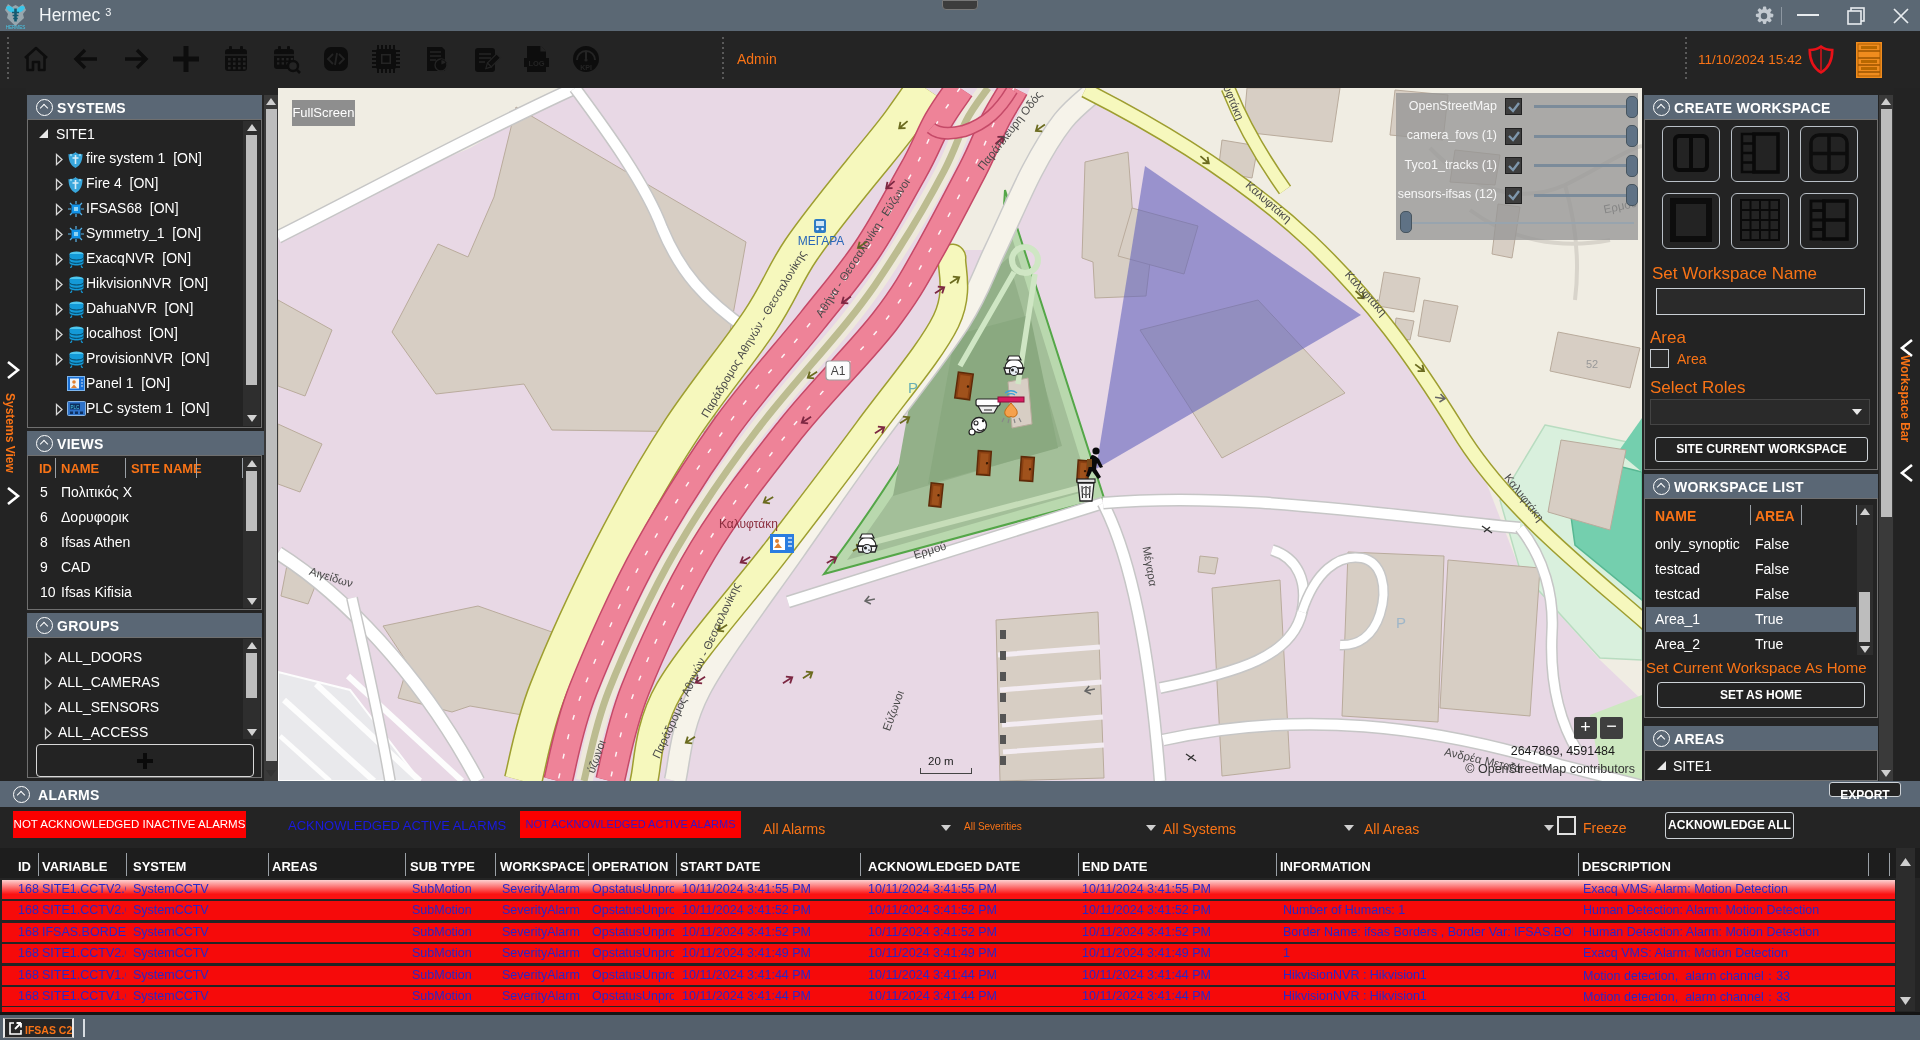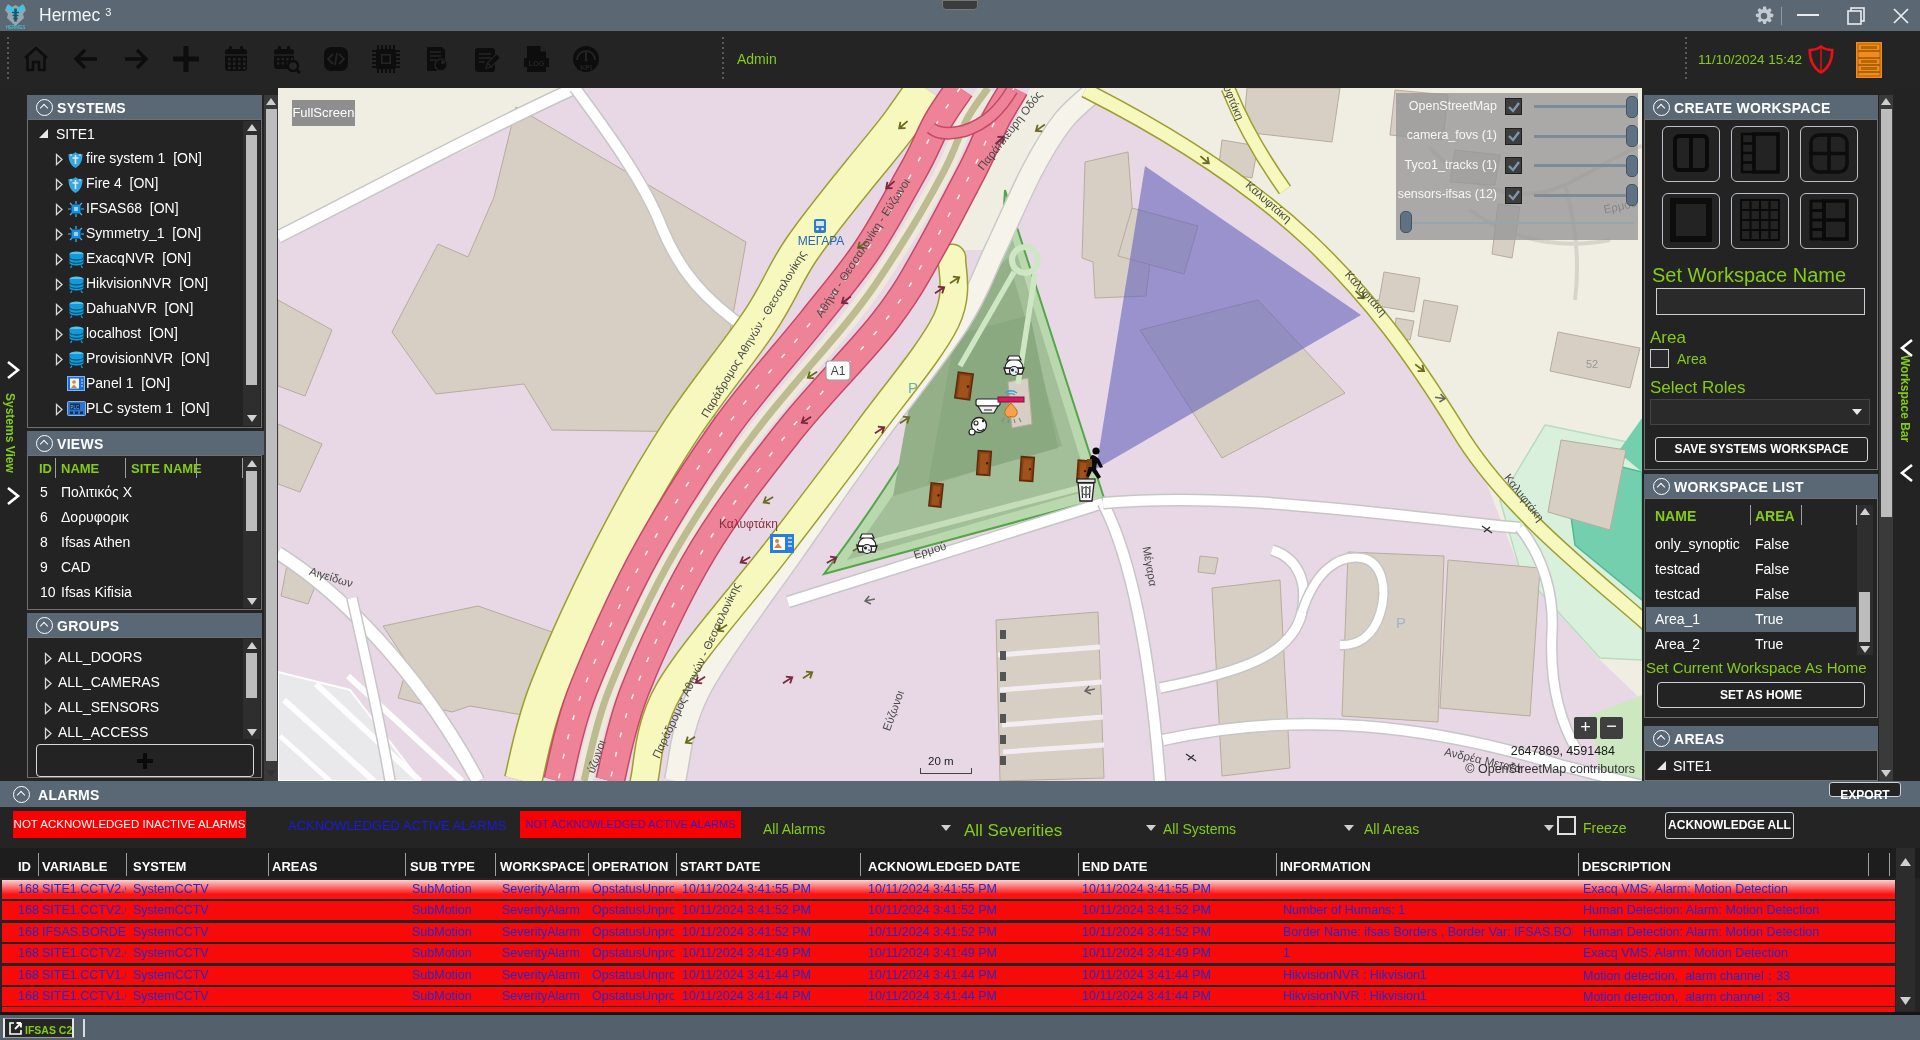--- a/index.html
+++ b/index.html
@@ -10,21 +10,21 @@
 .panel{position:absolute;background:#232323;border:1px solid #6f6f6f}
 .trow{position:absolute;color:#fff;font-size:14px;white-space:nowrap}
 .sbV{position:absolute;background:#2e2e2e}
 .thumbV{position:absolute;background:#bdbdbd;width:11px}
 .wsbox{position:absolute;width:58px;height:56px;border:1.5px solid #b9c0c7;border-radius:6px;background:#232323}
 .btn{position:absolute;border:1.5px solid #cdd2d7;border-radius:3px;color:#fff;font-weight:bold;font-size:12px;text-align:center;background:#232323}
 .vsep{position:absolute;width:1px;background:#9aa0a6}
 .alhd{position:absolute;color:#fff;font-size:13px;font-weight:bold;white-space:nowrap}
 .alcell{position:absolute;color:#2828c8;font-size:12.5px;white-space:nowrap}
 .ddarrow{position:absolute;width:0;height:0;border-left:5px solid transparent;border-right:5px solid transparent;border-top:6px solid #e8e8e8}
-.wt{color:#84cc16;position:absolute;white-space:nowrap}
+.wt{color:#f97316;position:absolute;white-space:nowrap}
 </style></head><body>
 
 <div class="abs" style="left:0;top:0;width:1920px;height:31px;background:#5b6874">
  <svg class="abs" style="left:4px;top:2px" width="23" height="27" viewBox="0 0 23 27">
       <path d="M1 8 L4 2 L8 5 L11.5 3 L15 5 L19 2 L22 8 L19 12 L20 16 L11.5 24 L3 16 L4 12 Z" fill="#97a6ad"></path>
       <path d="M10.5 8 C8 3.5 4 3 2 5 C3 9 7 11 10.5 10.5 Z" fill="#38c6ea"></path>
       <path d="M12.5 8 C15 3.5 19 3 21 5 C20 9 16 11 12.5 10.5 Z" fill="#38c6ea"></path>
       <rect x="10.2" y="6.5" width="2.6" height="13" fill="#135a70"></rect>
       <path d="M8 10.5 H15 M8.6 13.5 H14.4 M9.2 16.5 H13.8" stroke="#135a70" stroke-width="1.5"></path>
       <text x="11.5" y="26.5" font-size="4.6" fill="#49c7e6" text-anchor="middle" font-family="Liberation Sans">HERMES</text>
@@ -424,29 +424,29 @@
           <path d="M18.5 6 V46 M28 6 V46 M37.5 6 V46 M9 16 H47 M9 26 H47 M9 36 H47"></path>
         </g>
       </svg></div>
 <div class="wsbox" style="left:1800px;top:193px"></div>
 <div class="abs" style="left:1801px;top:194px"><svg width="55" height="53">
         <rect x="10" y="7" width="13" height="38" fill="none" stroke="#0a0a0a" stroke-width="2.8"></rect>
         <path d="M10 16.5 H23 M10 26 H23 M10 35.5 H23" stroke="#0a0a0a" stroke-width="2.8"></path>
         <rect x="23" y="7" width="23" height="38" fill="none" stroke="#0a0a0a" stroke-width="3.5"></rect>
         <path d="M23 26 H46" stroke="#0a0a0a" stroke-width="3.5"></path>
       </svg></div>
-<div class="abs wt" style="left:1652px;top:264px;font-size:20px">Set Workspace Name</div>
+<div class="abs wt" style="left:1652px;top:264px;font-size:17px">Set Workspace Name</div>
 <div class="abs" style="left:1656px;top:288px;width:209px;height:27px;background:#2a2a2a;border:1.5px solid #c9cfd4"></div>
 <div class="abs wt" style="left:1650px;top:328px;font-size:17px">Area</div>
 <div class="abs" style="left:1650px;top:349px;width:19px;height:19px;background:#2a2a2a;border:1.6px solid #c9cfd4"></div>
 <div class="abs wt" style="left:1677px;top:351px;font-size:14px">Area</div>
 <div class="abs wt" style="left:1650px;top:378px;font-size:17px">Select Roles</div>
 <div class="abs" style="left:1650px;top:399px;width:220px;height:26px;background:#2a2a2a;border:1px solid #444"></div>
 <div class="ddarrow" style="left:1852px;top:409px"></div>
-<div class="btn" style="left:1655px;top:437px;width:213px;height:25px;line-height:23px">SAVE SYSTEMS WORKSPACE</div>
+<div class="btn" style="left:1655px;top:437px;width:213px;height:25px;line-height:23px">SITE CURRENT WORKSPACE</div>
 <div class="hdr" style="left:1644px;top:474px;width:234px;height:24px">
       <div class="ic"></div>
       <div class="tt">WORKSPACE LIST</div>
     </div>
 <div class="panel" style="left:1644px;top:498px;width:234px;height:220px"></div>
 <div class="abs wt" style="left:1655px;top:508px;font-size:14px;font-weight:bold">NAME</div>
 <div class="abs wt" style="left:1755px;top:508px;font-size:14px;font-weight:bold">AREA</div>
 <div class="abs" style="left:1750px;top:505px;width:1px;height:20px;background:#9aa0a6"></div>
 <div class="abs" style="left:1801px;top:505px;width:1px;height:20px;background:#9aa0a6"></div>
 <div class="abs" style="left:1856px;top:505px;width:1px;height:20px;background:#9aa0a6"></div>
@@ -832,21 +832,21 @@
 <div class="hdr" style="left:0;top:781px;width:1920px;height:26px">
       <div class="ic" style="left:13px;top:5px"></div>
       <div class="tt" style="left:38px;top:6px">ALARMS</div>
     </div>
 <div class="abs" style="left:0;top:807px;width:1920px;height:41px;background:#242424"></div>
 <div class="abs" style="left:13px;top:811px;width:233px;height:27px;background:#fb0000;color:#fff;font-size:11.5px;text-align:center;line-height:27px;white-space:nowrap">NOT ACKNOWLEDGED INACTIVE ALARMS</div>
 <div class="abs" style="left:288px;top:818px;color:#1a1ae0;font-size:13px;white-space:nowrap">ACKNOWLEDGED ACTIVE ALARMS</div>
 <div class="abs" style="left:520px;top:811px;width:221px;height:27px;background:#fb0000;color:#3518c8;font-size:11px;text-align:center;line-height:27px;white-space:nowrap">NOT ACKNOWLEDGED ACTIVE ALARMS</div>
 <div class="abs wt" style="left:763px;top:821px;font-size:14px">All Alarms</div>
 <div class="ddarrow" style="left:941px;top:825px;border-top-color:#cfcfcf"></div>
-<div class="abs wt" style="left:964px;top:821px;font-size:17px">All Severities</div>
+<div class="abs wt" style="left:964px;top:821px;font-size:10px">All Severities</div>
 <div class="ddarrow" style="left:1146px;top:825px;border-top-color:#cfcfcf"></div>
 <div class="abs wt" style="left:1163px;top:821px;font-size:14px">All Systems</div>
 <div class="ddarrow" style="left:1344px;top:825px;border-top-color:#cfcfcf"></div>
 <div class="abs wt" style="left:1364px;top:821px;font-size:14px">All Areas</div>
 <div class="ddarrow" style="left:1544px;top:825px;border-top-color:#cfcfcf"></div>
 <div class="abs" style="left:1557px;top:816px;width:19px;height:19px;background:#242424;border:2px solid #e0e0e0"></div>
 <div class="abs wt" style="left:1583px;top:820px;font-size:14px">Freeze</div>
 <div class="btn" style="left:1665px;top:812px;width:129px;height:27px;line-height:25px">ACKNOWLEDGE ALL</div>
 <div class="btn" style="left:1829px;top:782px;width:72px;height:15px;line-height:25px">EXPORT</div>
 <div class="abs" style="left:0;top:848px;width:1920px;height:30px;background:#1d1d1d"></div>

